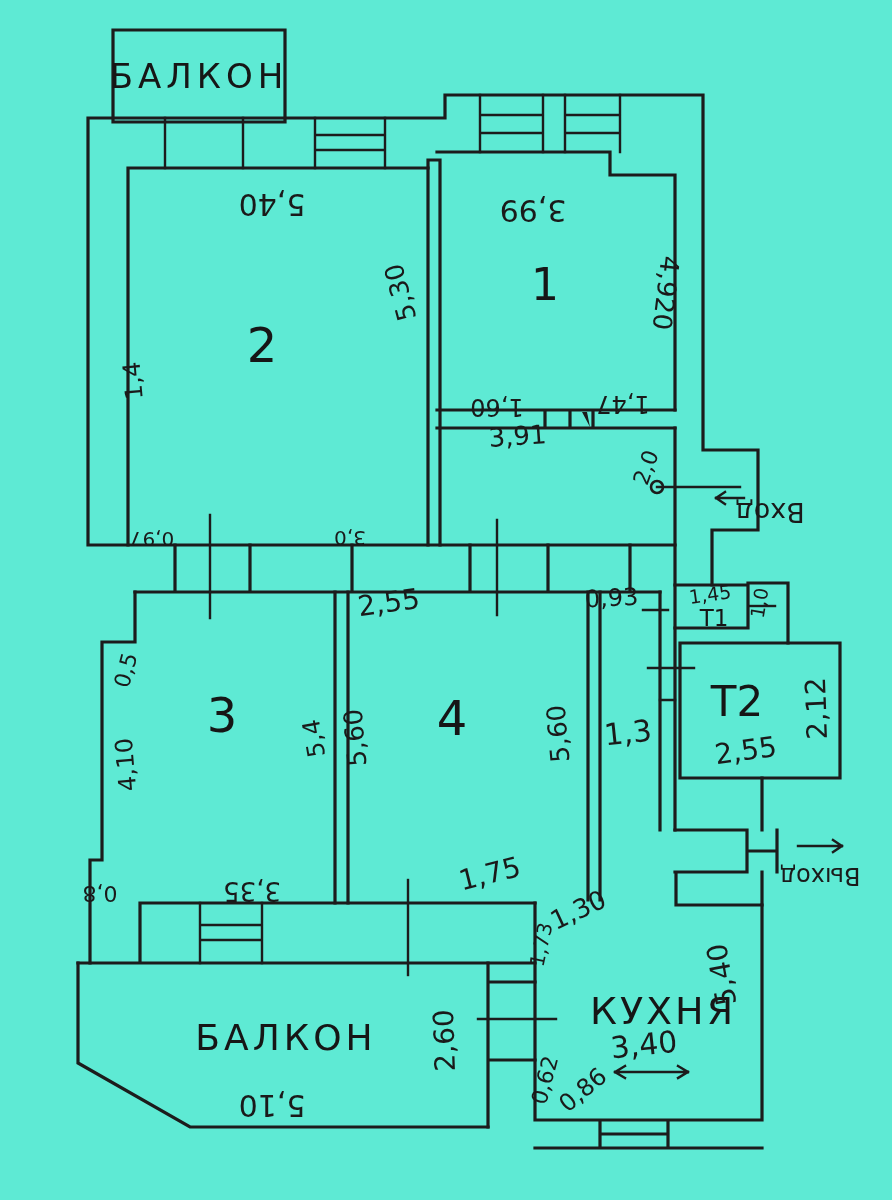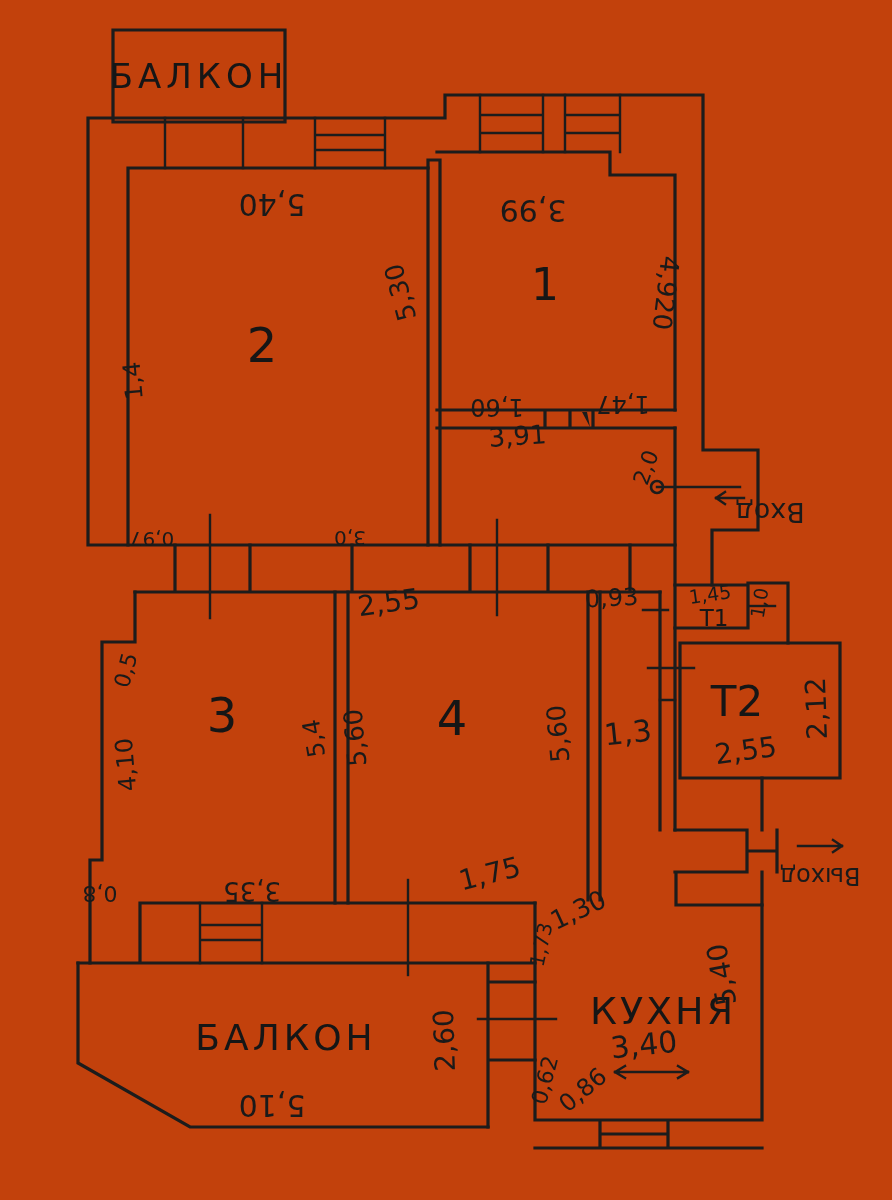--- a/index.html
+++ b/index.html
@@ -1,18 +1,18 @@
 <!DOCTYPE html>
 <html><head>
 <meta charset="utf-8">
 <style>
   html,body{margin:0;padding:0;background:#e8e8e6;}
   .page{
     width:892px;height:1200px;
-    background:#c2410c;
+    background:#5eead4;
     position:relative;
     overflow:hidden;
     font-family:"DejaVu Sans",sans-serif;
   }
   svg{display:block;}
   .wall{stroke:#1c1c1c;stroke-width:3.2;fill:none;stroke-linecap:square;stroke-linejoin:miter;}
   .thin{stroke:#1c1c1c;stroke-width:2.4;fill:none;stroke-linecap:square;}
   .lbl{fill:#161616;font-family:"DejaVu Sans",sans-serif;}
   .dim{fill:#1a1a1a;font-family:"DejaVu Sans",sans-serif;}
 </style>

